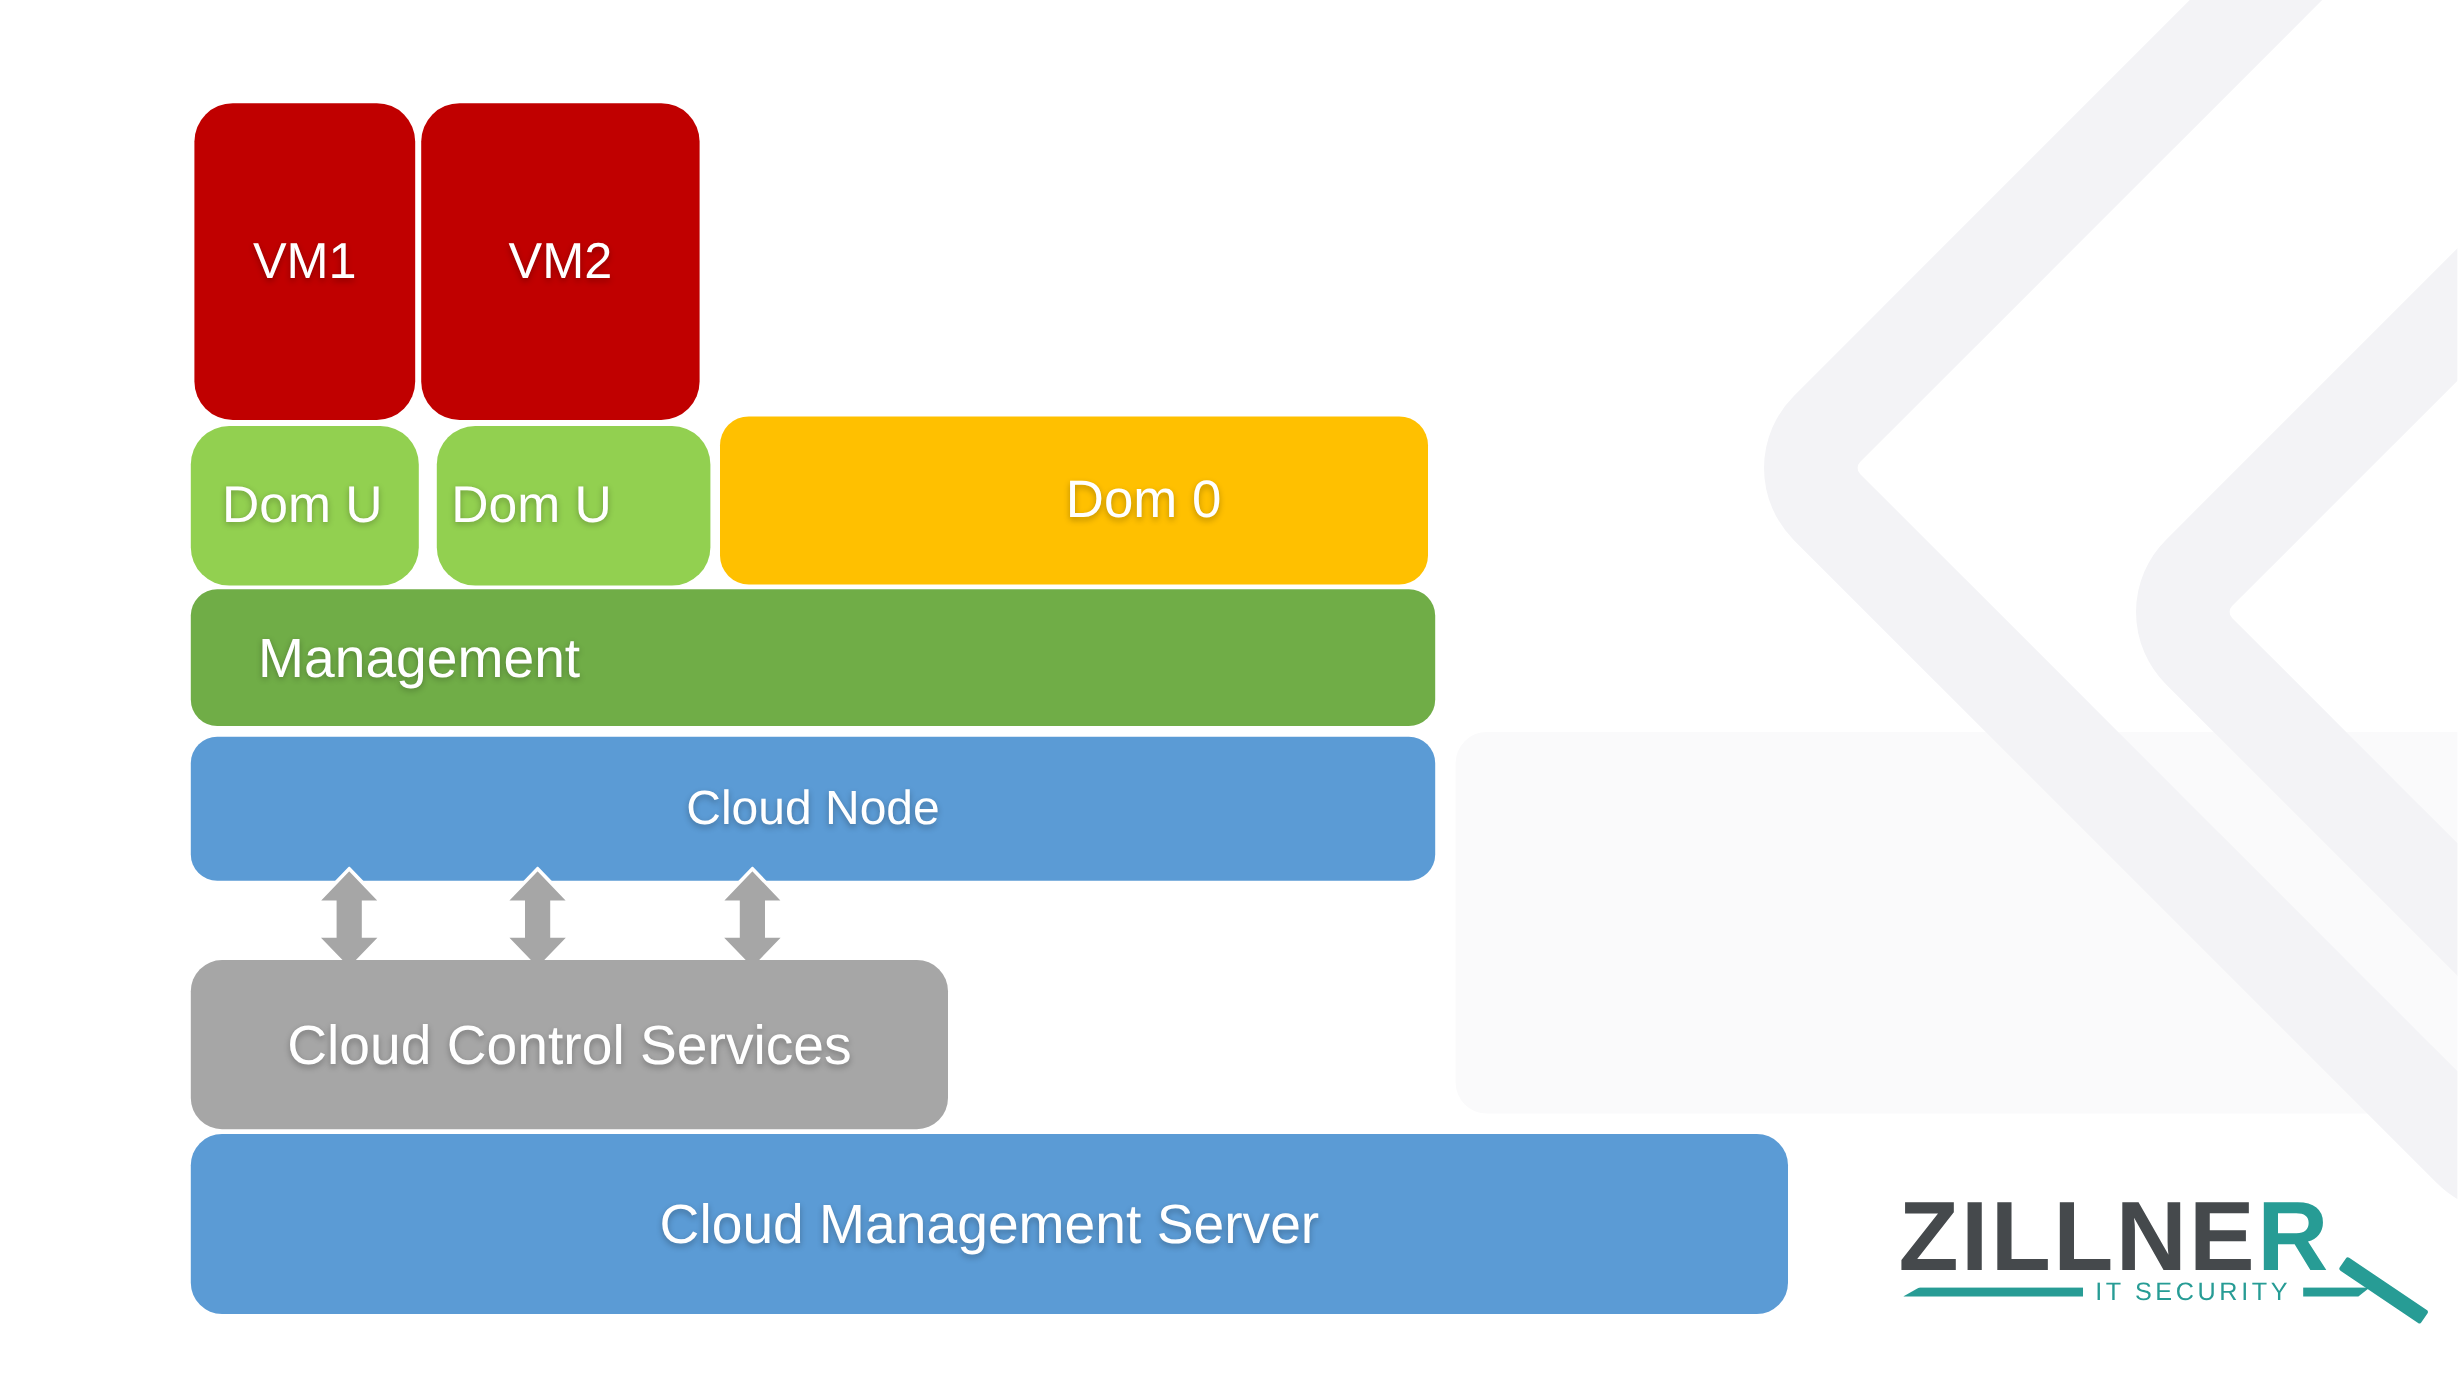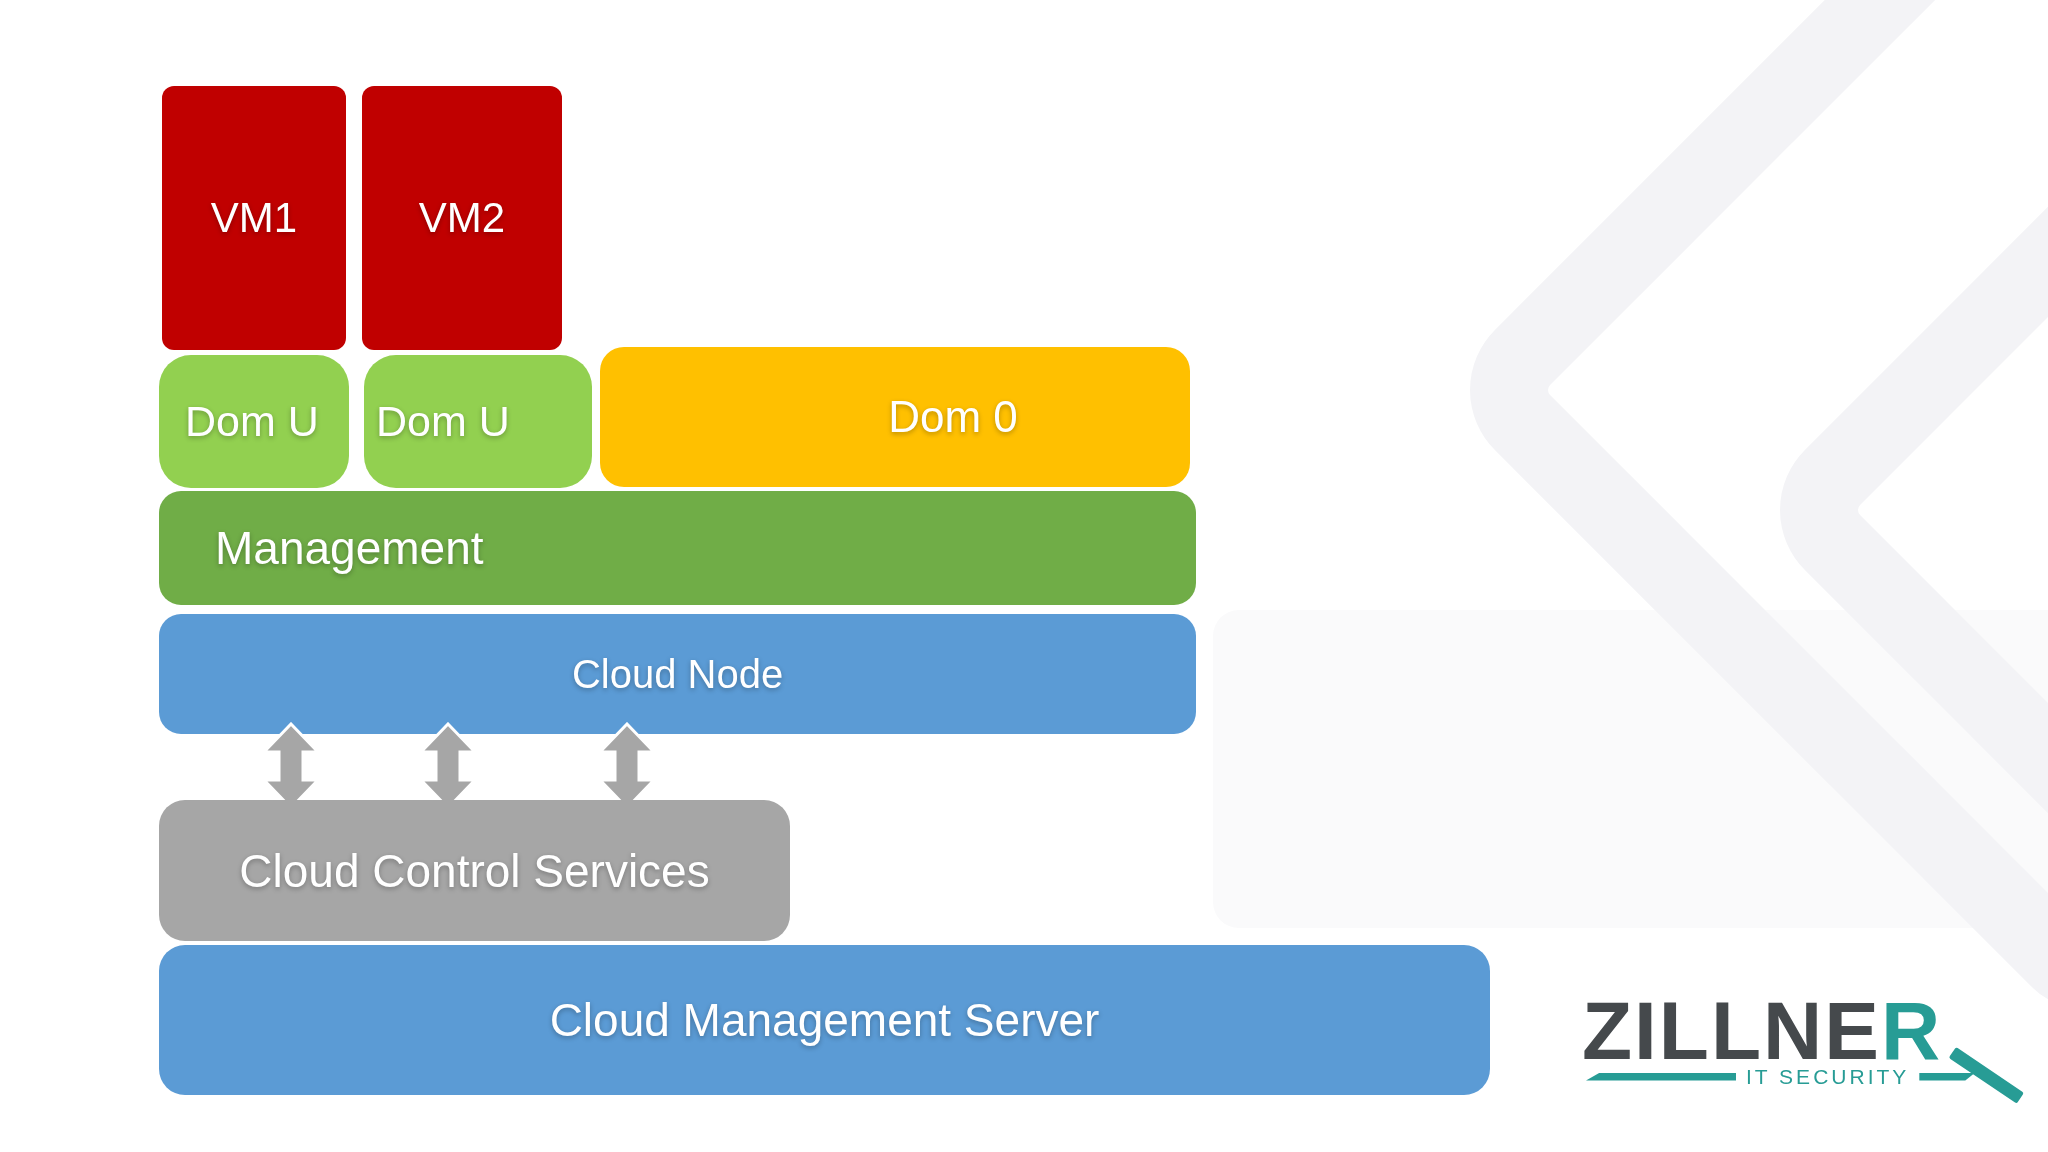--- a/index.html
+++ b/index.html
@@ -6,23 +6,23 @@
   .stage{
     position:relative;width:2048px;height:1152px;background:#ffffff;overflow:hidden;
     font-family:"Liberation Sans","DejaVu Sans",sans-serif;
   }
   .stage *{box-sizing:border-box;}
   .watermark{position:absolute;left:0;top:0;}
   .box{
     position:absolute;display:flex;align-items:center;justify-content:center;
     color:#ffffff;text-shadow:0 2px 5px rgba(0,0,0,.28);white-space:nowrap;
   }
-  .vm{top:86px;height:264px;background:var(--vm-red,#c00000);border-radius:12px;font-size:42px;}
+  .vm{top:86px;height:264px;background:var(--vm-red,#c00000);border-radius:32px;font-size:42px;}
   #vm1{left:162px;width:184px;}
-  #vm2{left:362px;width:200px;}
+  #vm2{left:351px;width:232px;}
   .domu{top:355px;height:133px;background:var(--domu-green,#92d050);border-radius:32px;font-size:43px;justify-content:flex-start;}
   #domu1{left:159px;width:190px;padding-left:26px;}
   #domu2{left:364px;width:228px;padding-left:12px;}
   #dom0{left:600px;top:347px;width:590px;height:140px;background:var(--dom0-yellow,#ffc000);border-radius:24px;font-size:44px;padding-left:116px;}
   #hypervisor{left:159px;top:491px;width:1037px;height:114px;background:var(--hypervisor-green,#70ad47);border-radius:22px;font-size:46px;justify-content:flex-start;padding-left:56px;}
   #cloud-node{left:159px;top:614px;width:1037px;height:120px;background:var(--node-blue,#5b9bd5);border-radius:22px;font-size:40px;}
   #ccs{left:159px;top:800px;width:631px;height:141px;background:var(--services-gray,#a6a6a6);border-radius:26px;font-size:46px;}
   #cms{left:159px;top:945px;width:1331px;height:150px;background:var(--node-blue,#5b9bd5);border-radius:26px;font-size:46px;}
   .arrow{position:absolute;top:722px;width:58px;height:88px;}
   #arrow-1{left:262px;} #arrow-2{left:419px;} #arrow-3{left:598px;}

